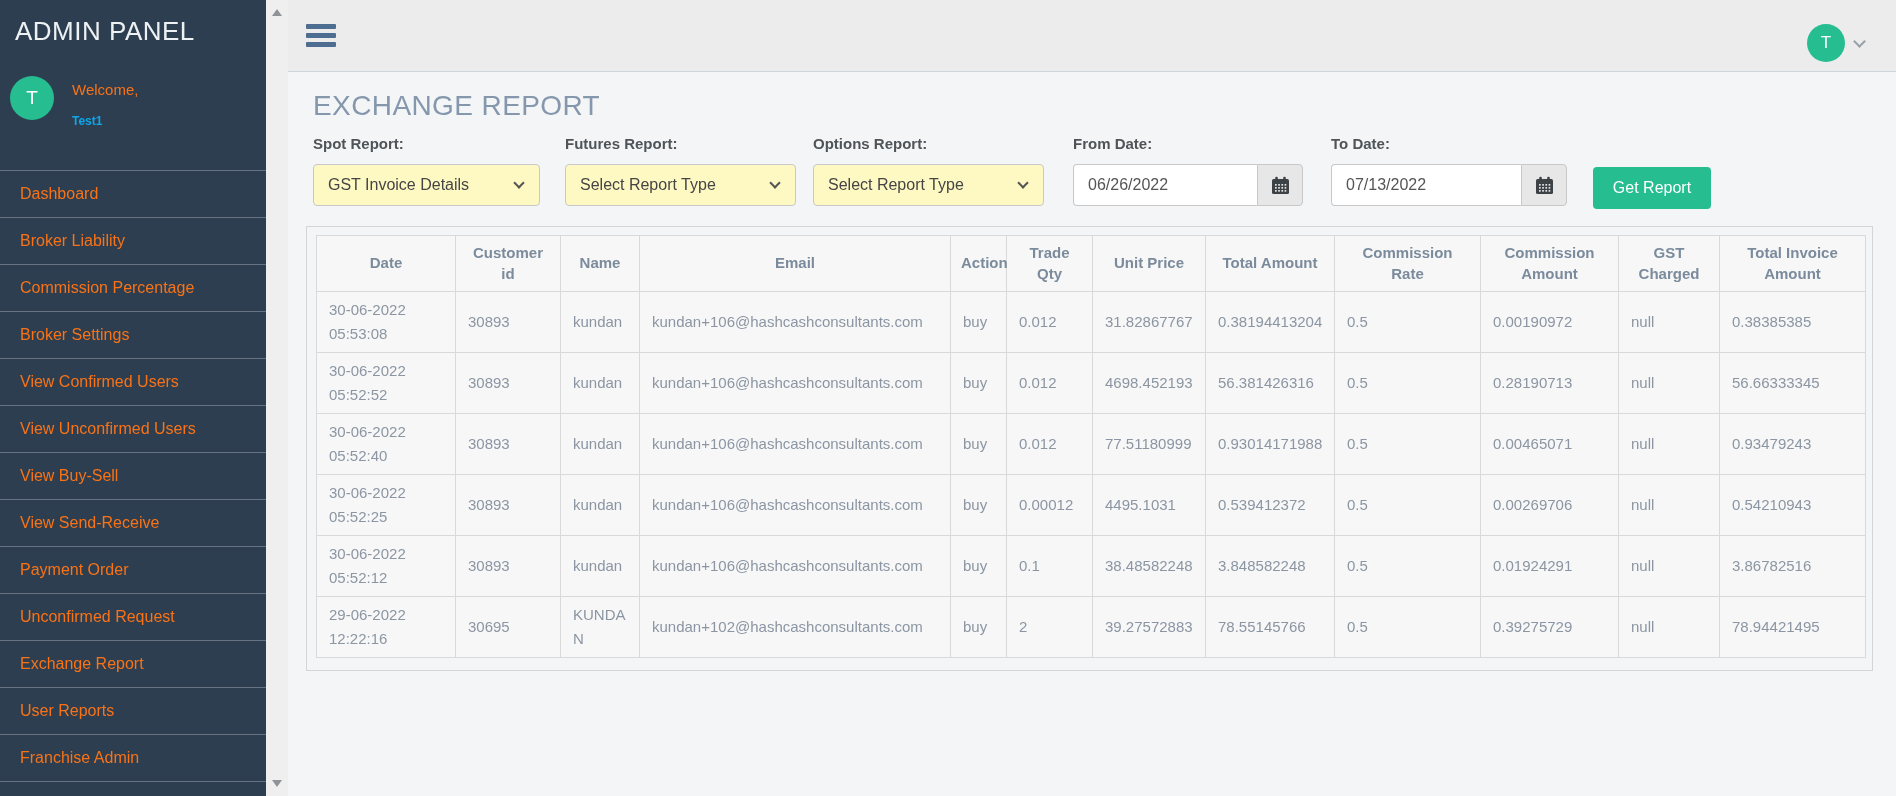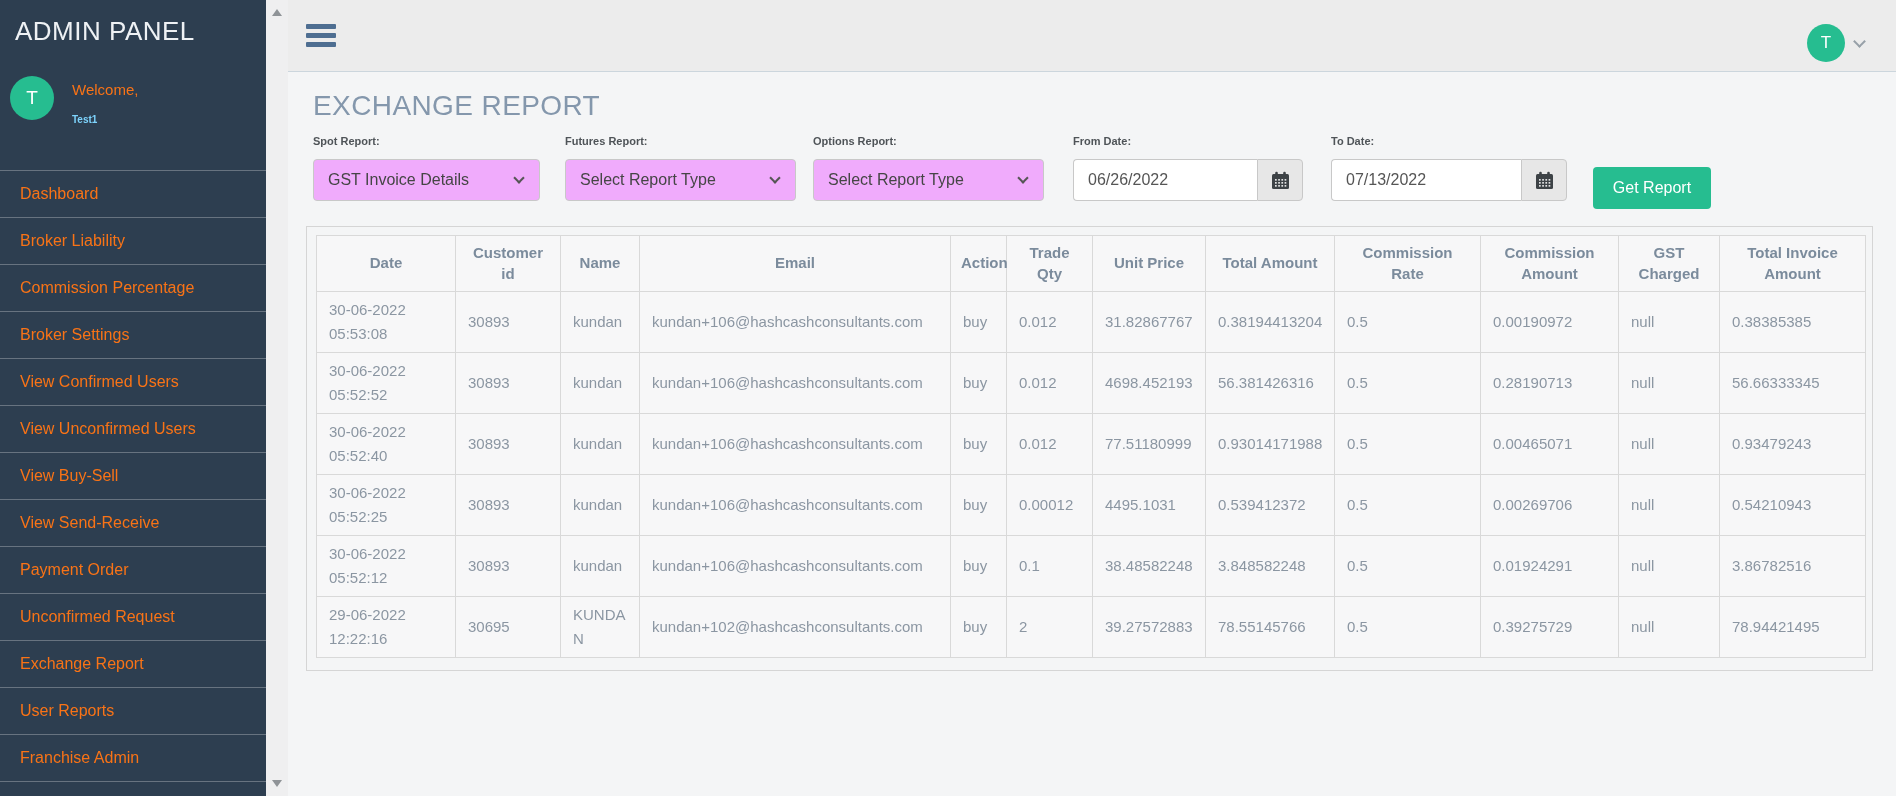--- a/index.html
+++ b/index.html
@@ -9,21 +9,21 @@
   
   .sidebar { position:absolute; left:0; top:0; width:266px; height:796px;
              background:#2d3e50; color:#e8ecef; }
   .brand { padding:16px 16px 6px 15px; font-size:26px; letter-spacing:.5px;
            color:#eef1f4; font-weight:400; }
   .welcome-row { position:absolute; left:10px; top:76px; display:flex; align-items:flex-start; }
   .avatar { width:44px; height:44px; border-radius:50%; background:#26bd90;
             color:#fff; font-size:19px; display:flex; align-items:center; justify-content:center; }
   .welcome-text { margin-left:18px; padding-top:5px; }
   .welcome-label { color:#f97316; font-size:15px; }
-  .welcome-user { color:#7dd3fc; font-size:10px; font-weight:bold; margin-top:16px; }
+  .welcome-user { color:#0ea5e9; font-size:12px; font-weight:bold; margin-top:16px; }
 
   .menu { position:absolute; top:170px; left:0; width:100%; list-style:none;
           border-top:1px solid rgba(255,255,255,.28); }
   .menu li { height:47px; line-height:46px; padding-left:20px; font-size:16px;
              color:#f97316; border-bottom:1px solid rgba(255,255,255,.28);
              cursor:pointer; white-space:nowrap; overflow:hidden; }
 
   
   .side-scrollbar { position:absolute; left:266px; top:0; width:22px; height:796px;
                     background:#efeff0; }
@@ -46,22 +46,22 @@
                font-size:17px; display:flex; align-items:center; justify-content:center; }
   .chev-down { width:9px; height:9px; border-right:2px solid #97a0a8; border-bottom:2px solid #97a0a8;
                transform:rotate(45deg); margin:-4px 0 0 10px; }
 
   .content { position:relative; height:723px; background:#f4f5f6; }
   .page-title { position:absolute; left:25px; top:18px; font-size:28px; font-weight:400;
                 color:#8497ac; letter-spacing:.4px; }
 
   
   .filter-group { position:absolute; top:63px; }
-  .filter-label { font-size:11px; font-weight:bold; color:#4f5458; margin-bottom:12px; }
-  .select-box { position:relative; height:42px; background:#f0abfc; border:1px solid #c8c8c8;
+  .filter-label { font-size:15px; font-weight:bold; color:#4f5458; margin-bottom:12px; }
+  .select-box { position:relative; height:42px; background:#fef9c3; border:1px solid #c8c8c8;
                 border-radius:4px; font-size:16px; color:#454545; line-height:40px;
                 padding:0 34px 0 14px; cursor:pointer; white-space:nowrap; overflow:hidden; }
   .select-caret { position:absolute; right:16px; top:14px; width:8px; height:8px;
                   border-right:2px solid #555; border-bottom:2px solid #555;
                   transform:rotate(45deg); }
   .date-group { display:flex; height:42px; }
   .date-input { height:42px; background:#fff; border:1px solid #c8c8c8; border-right:none;
                 border-radius:4px 0 0 4px; font-size:16px; color:#555; line-height:40px;
                 padding-left:14px; }
   .date-addon { width:46px; height:42px; background:#e7e7e7; border:1px solid #c8c8c8;

